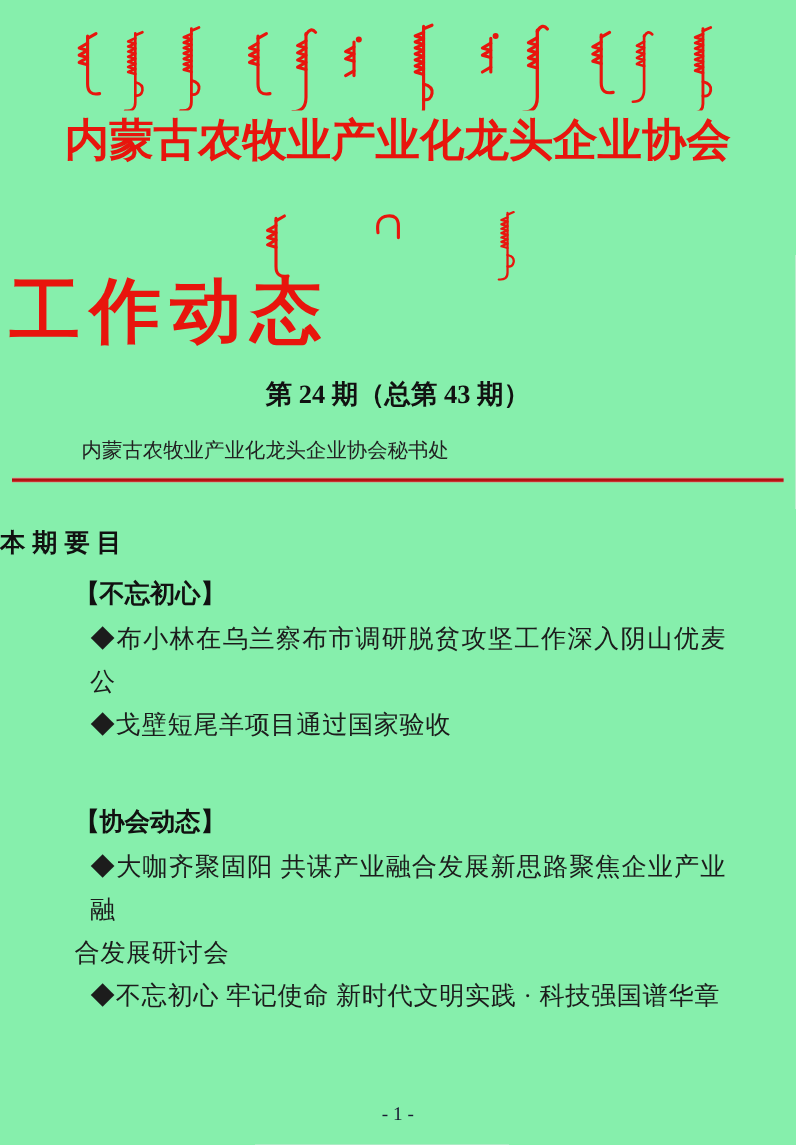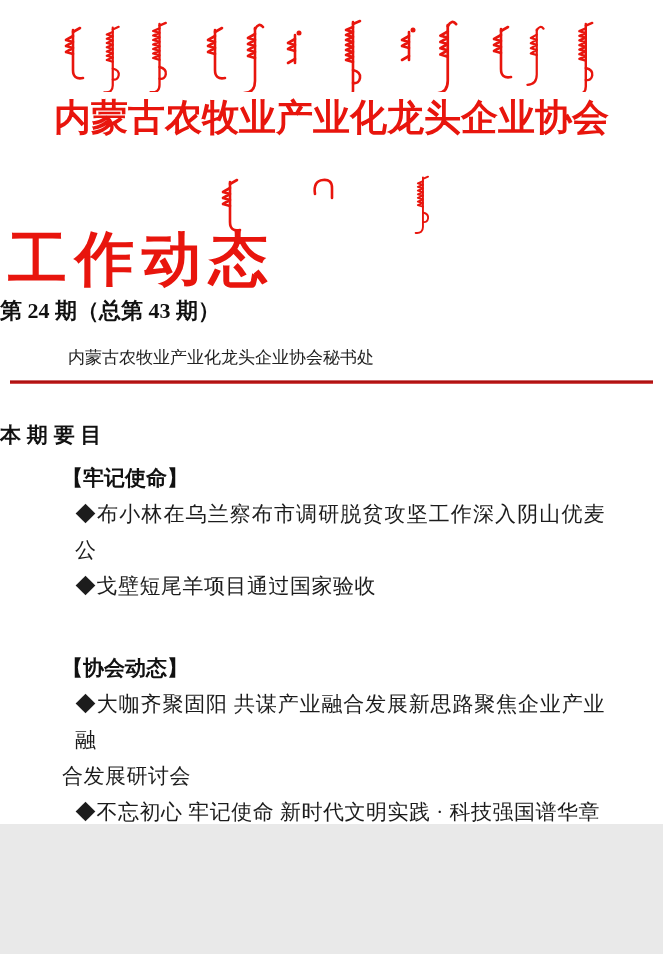--- a/index.html
+++ b/index.html
@@ -1,20 +1,20 @@
 <!DOCTYPE html>
 <html><head>
 <meta charset="utf-8">
 <style>
   html,body{margin:0;padding:0;background:#e9e9e9;}
   .page{
     position:relative;
-    width:663px;height:824px;
+    width:663px;height:954px;
     margin:0 auto;
-    background:#ffffff;
+    background:#86efac;
     overflow:hidden;
     font-family:"Liberation Serif",serif;
     color:#1c1c1c;
   }
   
   svg.mongol{display:block;}
   svg.mongol path{fill:none;stroke:#e8150d;stroke-width:2.6;stroke-linecap:round;stroke-linejoin:round;}
   svg.mongol .dotfill{fill:#e8150d;stroke:none;}
   .mongol-top{margin:12px 0 0 0;width:663px;height:80px;}
   .mongol-sub{margin:32px 0 0 0;width:663px;height:60px;}
@@ -31,21 +31,22 @@
   .doc-title{
     margin-top:-6px;
     text-align:left;
     color:#e8150d;
     font-size:59px;line-height:62px;
     font-weight:bold;
     letter-spacing:8px;
     padding-left:8px;
   }
   .issue-line{
-    margin-top:6px;
+    margin-top:24px;
+    text-align:center;
     font-size:22px;line-height:30px;
     font-weight:bold;
     color:#111;
   }
   .meta-row{
     margin-top:20px;
     display:flex;
     justify-content:space-between;
     padding:0 78px 0 68px;
     font-size:17px;line-height:24px;
@@ -158,21 +159,21 @@
   <div class="meta-row">
     <span>内蒙古农牧业产业化龙头企业协会秘书处</span>
   </div>
 
   <div class="red-rule"></div>
 
   <div class="toc-heading">本 期 要 目</div>
 
   <div class="toc-body">
 
-    <div class="section-title">【牢记使命】</div>
+    <div class="section-title">【不忘初心】</div>
 
     <div>
       <div class="line first fill">◆布小林在乌兰察布市调研脱贫攻坚工作深入阴山优麦公</div>
     </div>
     <div>
       <div class="line first">◆戈壁短尾羊项目通过国家验收</div>
     </div>
 
     <div class="section-title second">【协会动态】</div>
 

